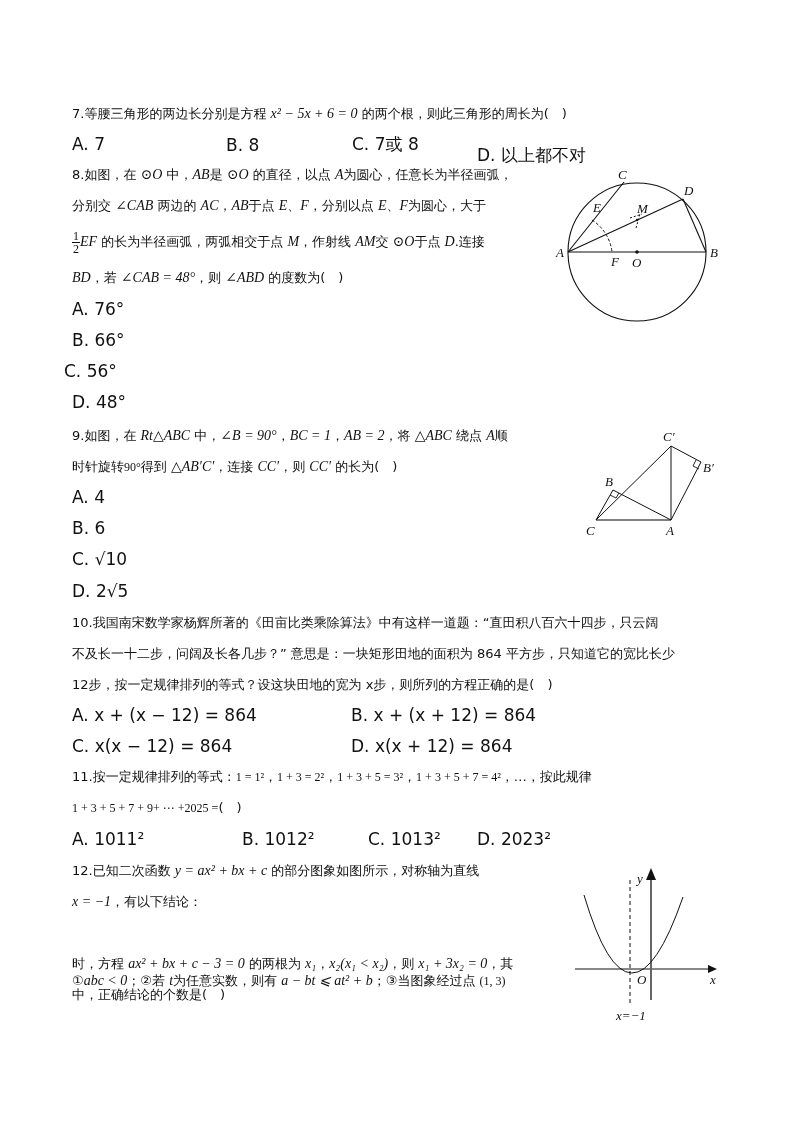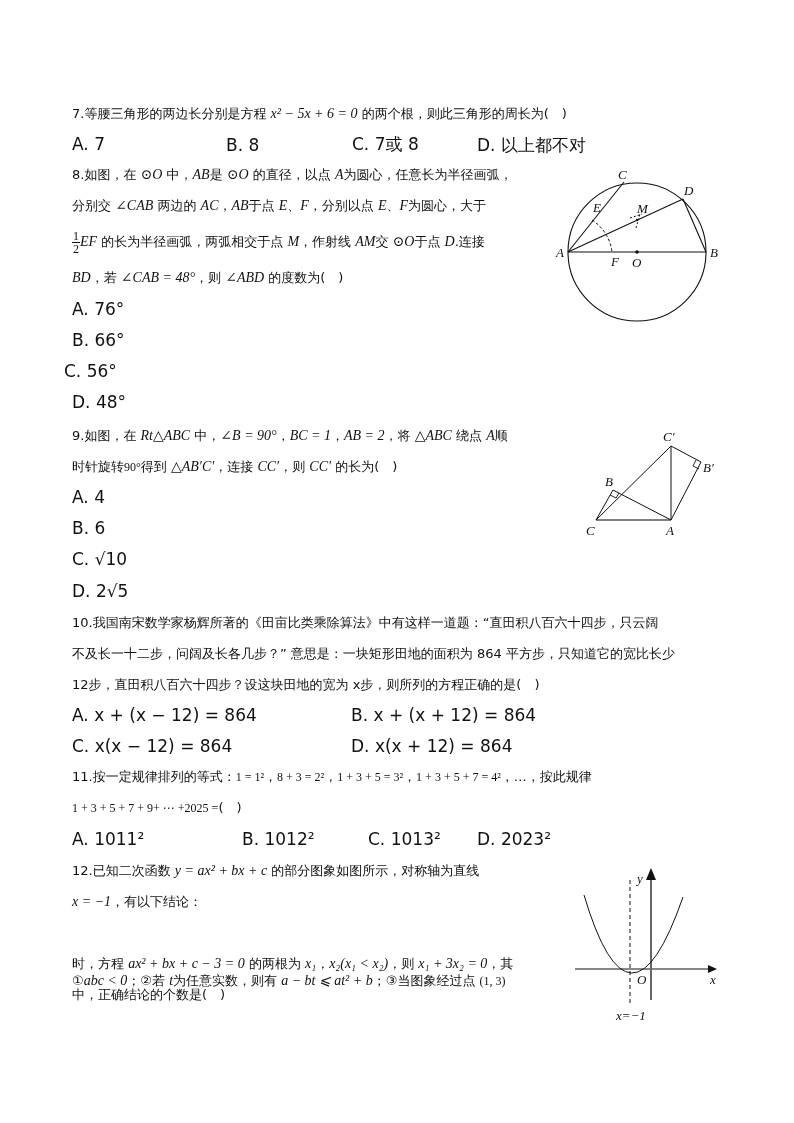--- a/index.html
+++ b/index.html
@@ -17,21 +17,21 @@
 </style>
 </head>
 <body>
 
 <div class="line" style="top:105px">
   <span>7.等腰三角形的两边长分别是方程 </span><span class="m">x² − 5x + 6 = 0</span><span> 的两个根，则此三角形的周长为(　)</span>
 </div>
 <div class="opt" style="top:135px;left:72px">A. 7</div>
 <div class="opt" style="top:136px;left:226px">B. 8</div>
 <div class="opt" style="top:135px;left:352px">C. 7或 8</div>
-<div class="opt" style="top:136px;left:477px">D. 以上都不对</div>
+<div class="opt" style="top:146px;left:477px">D. 以上都不对</div>
 
 <div class="line" style="top:166px">
   <span>8.如图，在 </span><span class="m">⊙O</span><span> 中，</span><span class="m">AB</span><span>是 </span><span class="m">⊙O</span><span> 的直径，以点 </span><span class="m">A</span><span>为圆心，任意长为半径画弧，</span>
 </div>
 <div class="line" style="top:197px">
   <span>分别交 </span><span class="m">∠CAB</span><span> 两边的 </span><span class="m">AC</span><span>，</span><span class="m">AB</span><span>于点 </span><span class="m">E</span><span>、</span><span class="m">F</span><span>，分别以点 </span><span class="m">E</span><span>、</span><span class="m">F</span><span>为圆心，大于</span>
 </div>
 <div class="line" style="top:230px">
   <span class="frac"><span class="num">1</span><span>2</span></span><span class="m">EF</span><span> 的长为半径画弧，两弧相交于点 </span><span class="m">M</span><span>，作射线 </span><span class="m">AM</span><span>交 </span><span class="m">⊙O</span><span>于点 </span><span class="m">D</span><span>.连接</span>
 </div>
@@ -87,28 +87,28 @@
   <polyline points="126,40 123,46 129,49" fill="none" stroke="#111" stroke-width="0.9"></polyline>
   <text x="93" y="21">C′</text>
   <text x="133" y="52">B′</text>
   <text x="35" y="66">B</text>
   <text x="16" y="115">C</text>
   <text x="96" y="115">A</text>
 </svg>
 
 <div class="line" style="top:614px">10.我国南宋数学家杨辉所著的《田亩比类乘除算法》中有这样一道题：“直田积八百六十四步，只云阔</div>
 <div class="line" style="top:645px">不及长一十二步，问阔及长各几步？” 意思是：一块矩形田地的面积为 864 平方步，只知道它的宽比长少</div>
-<div class="line" style="top:676px">12步，直田积八百六十四步？设这块田地的宽为 x步，则所列的方程正确的是(　)</div>
+<div class="line" style="top:676px">12步，按一定规律排列的等式？设这块田地的宽为 x步，则所列的方程正确的是(　)</div>
 <div class="opt" style="top:706px;left:72px">A.  x + (x − 12) = 864</div>
 <div class="opt" style="top:706px;left:351px">B.  x + (x + 12) = 864</div>
 <div class="opt" style="top:737px;left:72px">C.  x(x − 12) = 864</div>
 <div class="opt" style="top:737px;left:351px">D.  x(x + 12) = 864</div>
 
 <div class="line" style="top:768px">
-  <span>11.按一定规律排列的等式：</span><span class="mr">1 = 1²</span><span>，</span><span class="mr">8 + 3 = 2²</span><span>，</span><span class="mr">1 + 3 + 5 = 3²</span><span>，</span><span class="mr">1 + 3 + 5 + 7 = 4²</span><span>，…，按此规律</span>
+  <span>11.按一定规律排列的等式：</span><span class="mr">1 = 1²</span><span>，</span><span class="mr">1 + 3 = 2²</span><span>，</span><span class="mr">1 + 3 + 5 = 3²</span><span>，</span><span class="mr">1 + 3 + 5 + 7 = 4²</span><span>，…，按此规律</span>
 </div>
 <div class="line" style="top:799px">
   <span class="mr">1 + 3 + 5 + 7 + 9+ ⋯ +2025 =</span><span>(　)</span>
 </div>
 <div class="opt" style="top:830px;left:72px">A. 1011²</div>
 <div class="opt" style="top:830px;left:242px">B. 1012²</div>
 <div class="opt" style="top:830px;left:368px">C. 1013²</div>
 <div class="opt" style="top:830px;left:477px">D. 2023²</div>
 
 <div class="line" style="top:862px">

